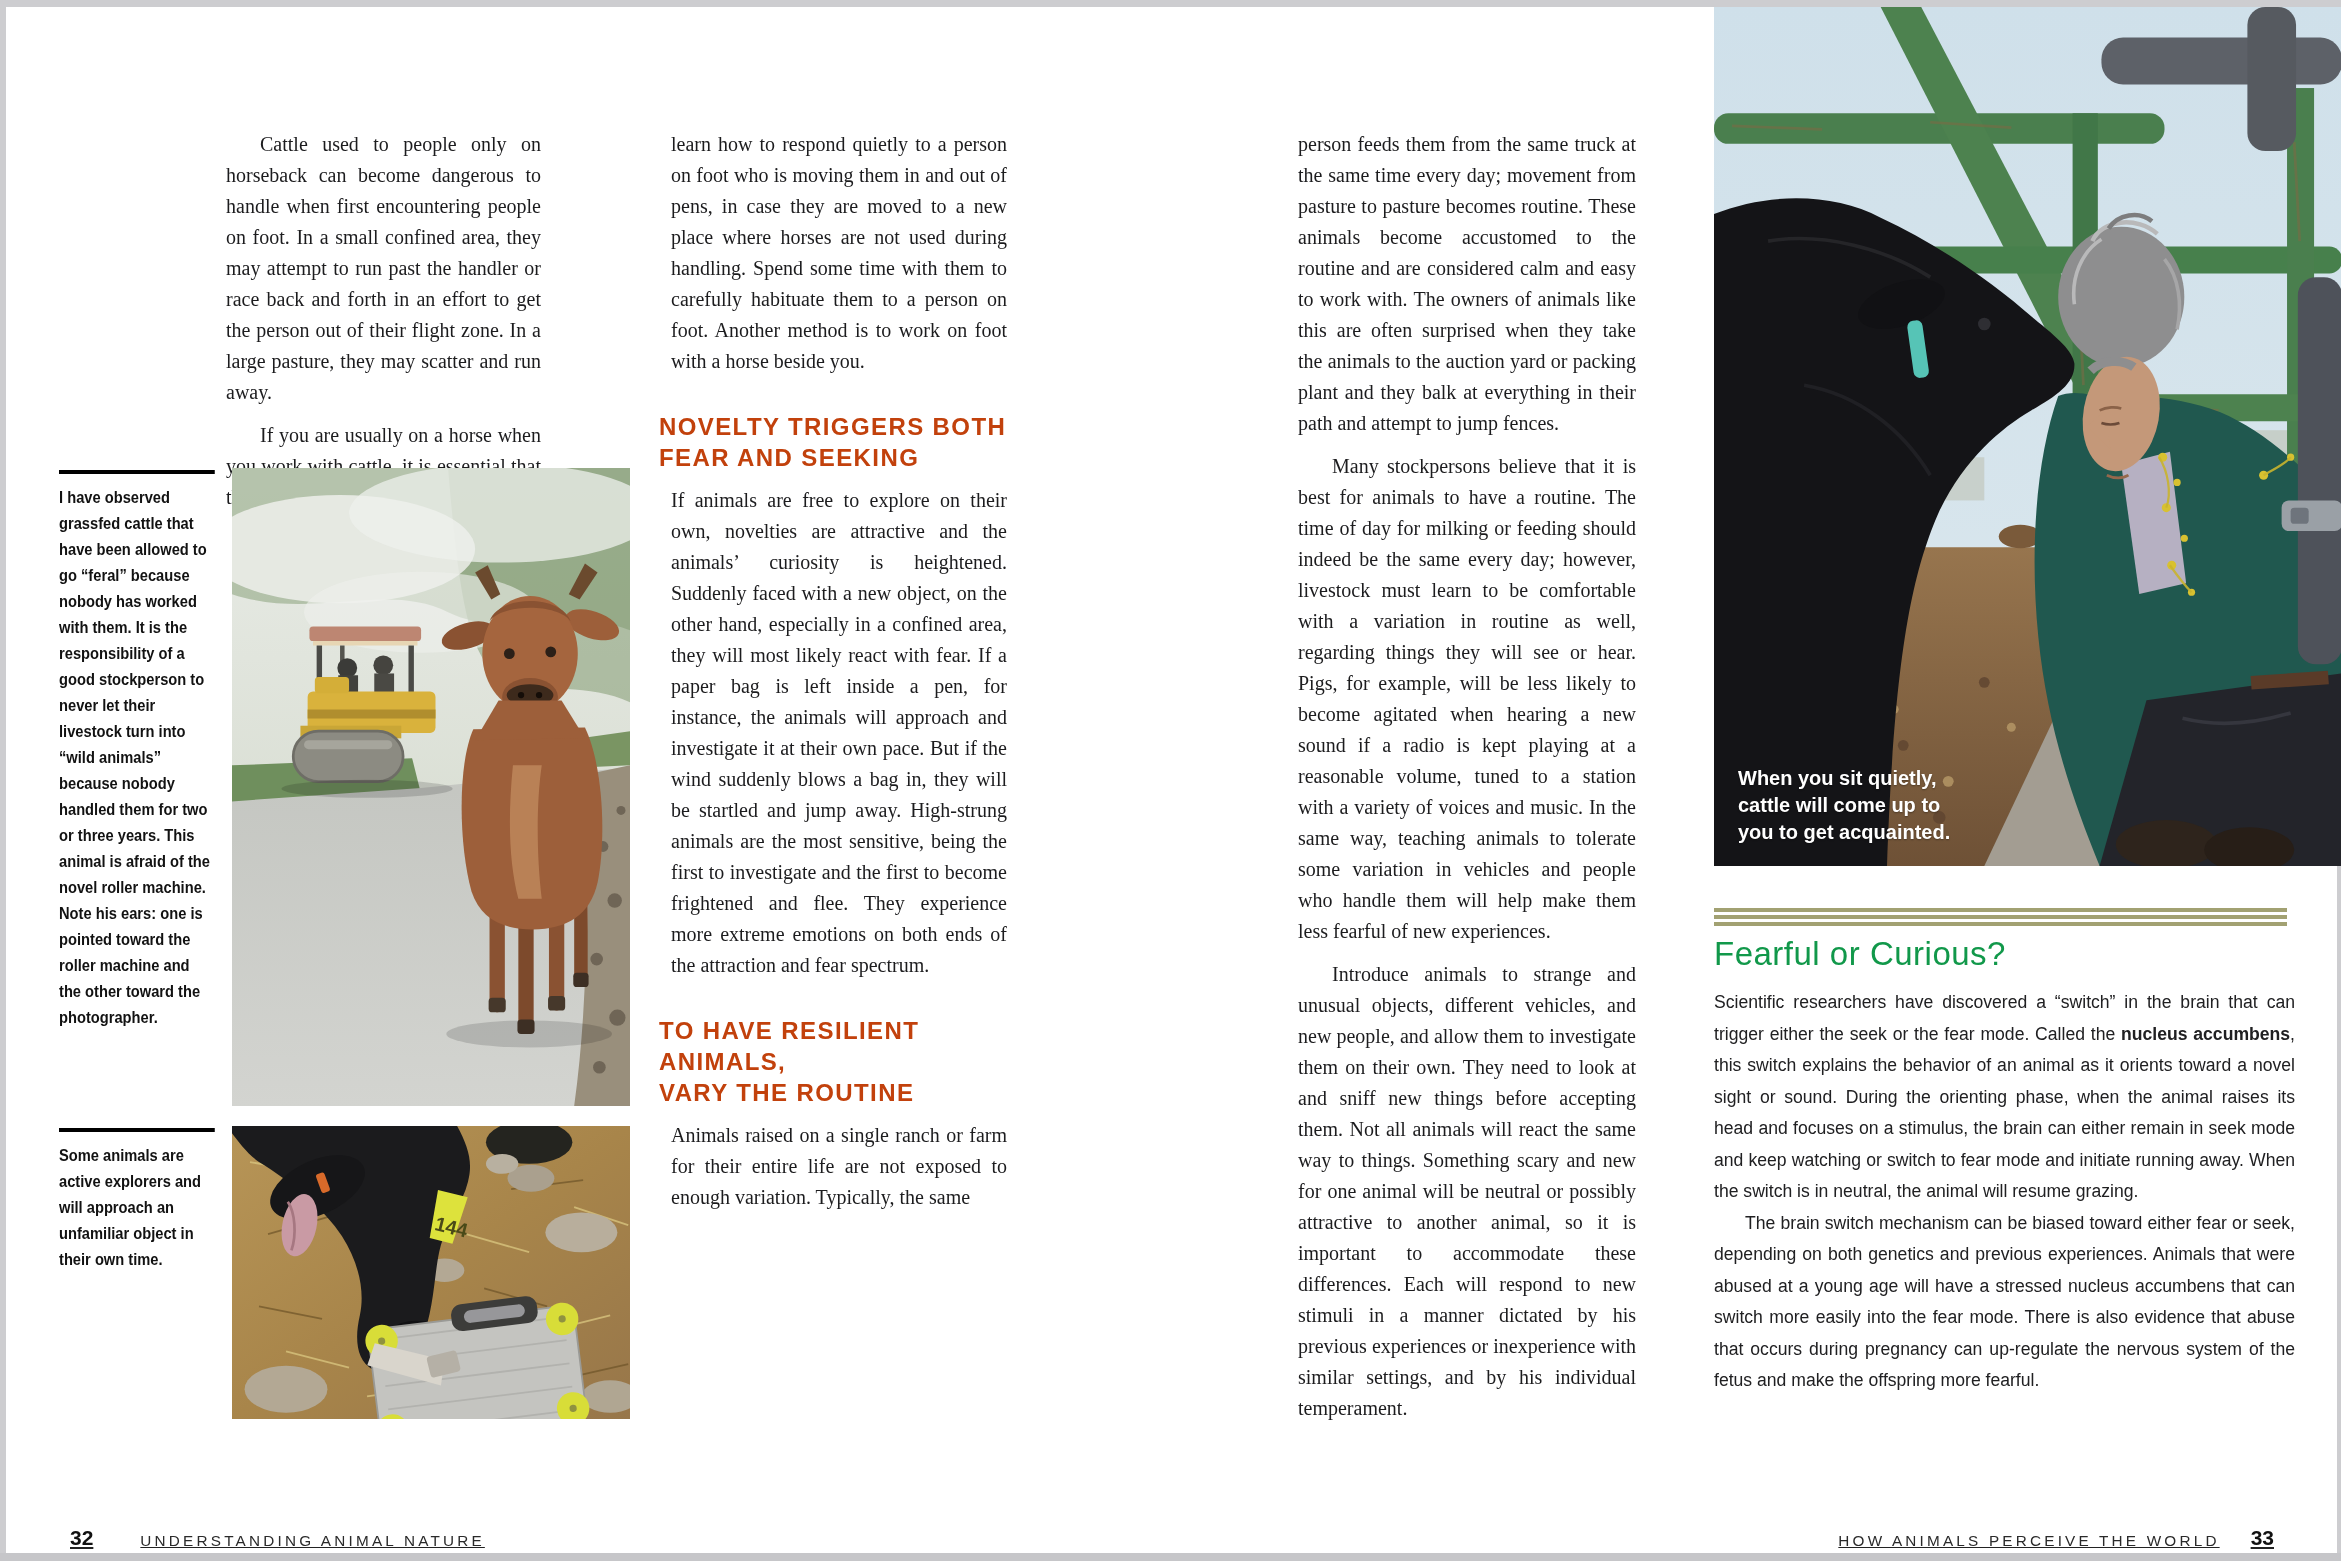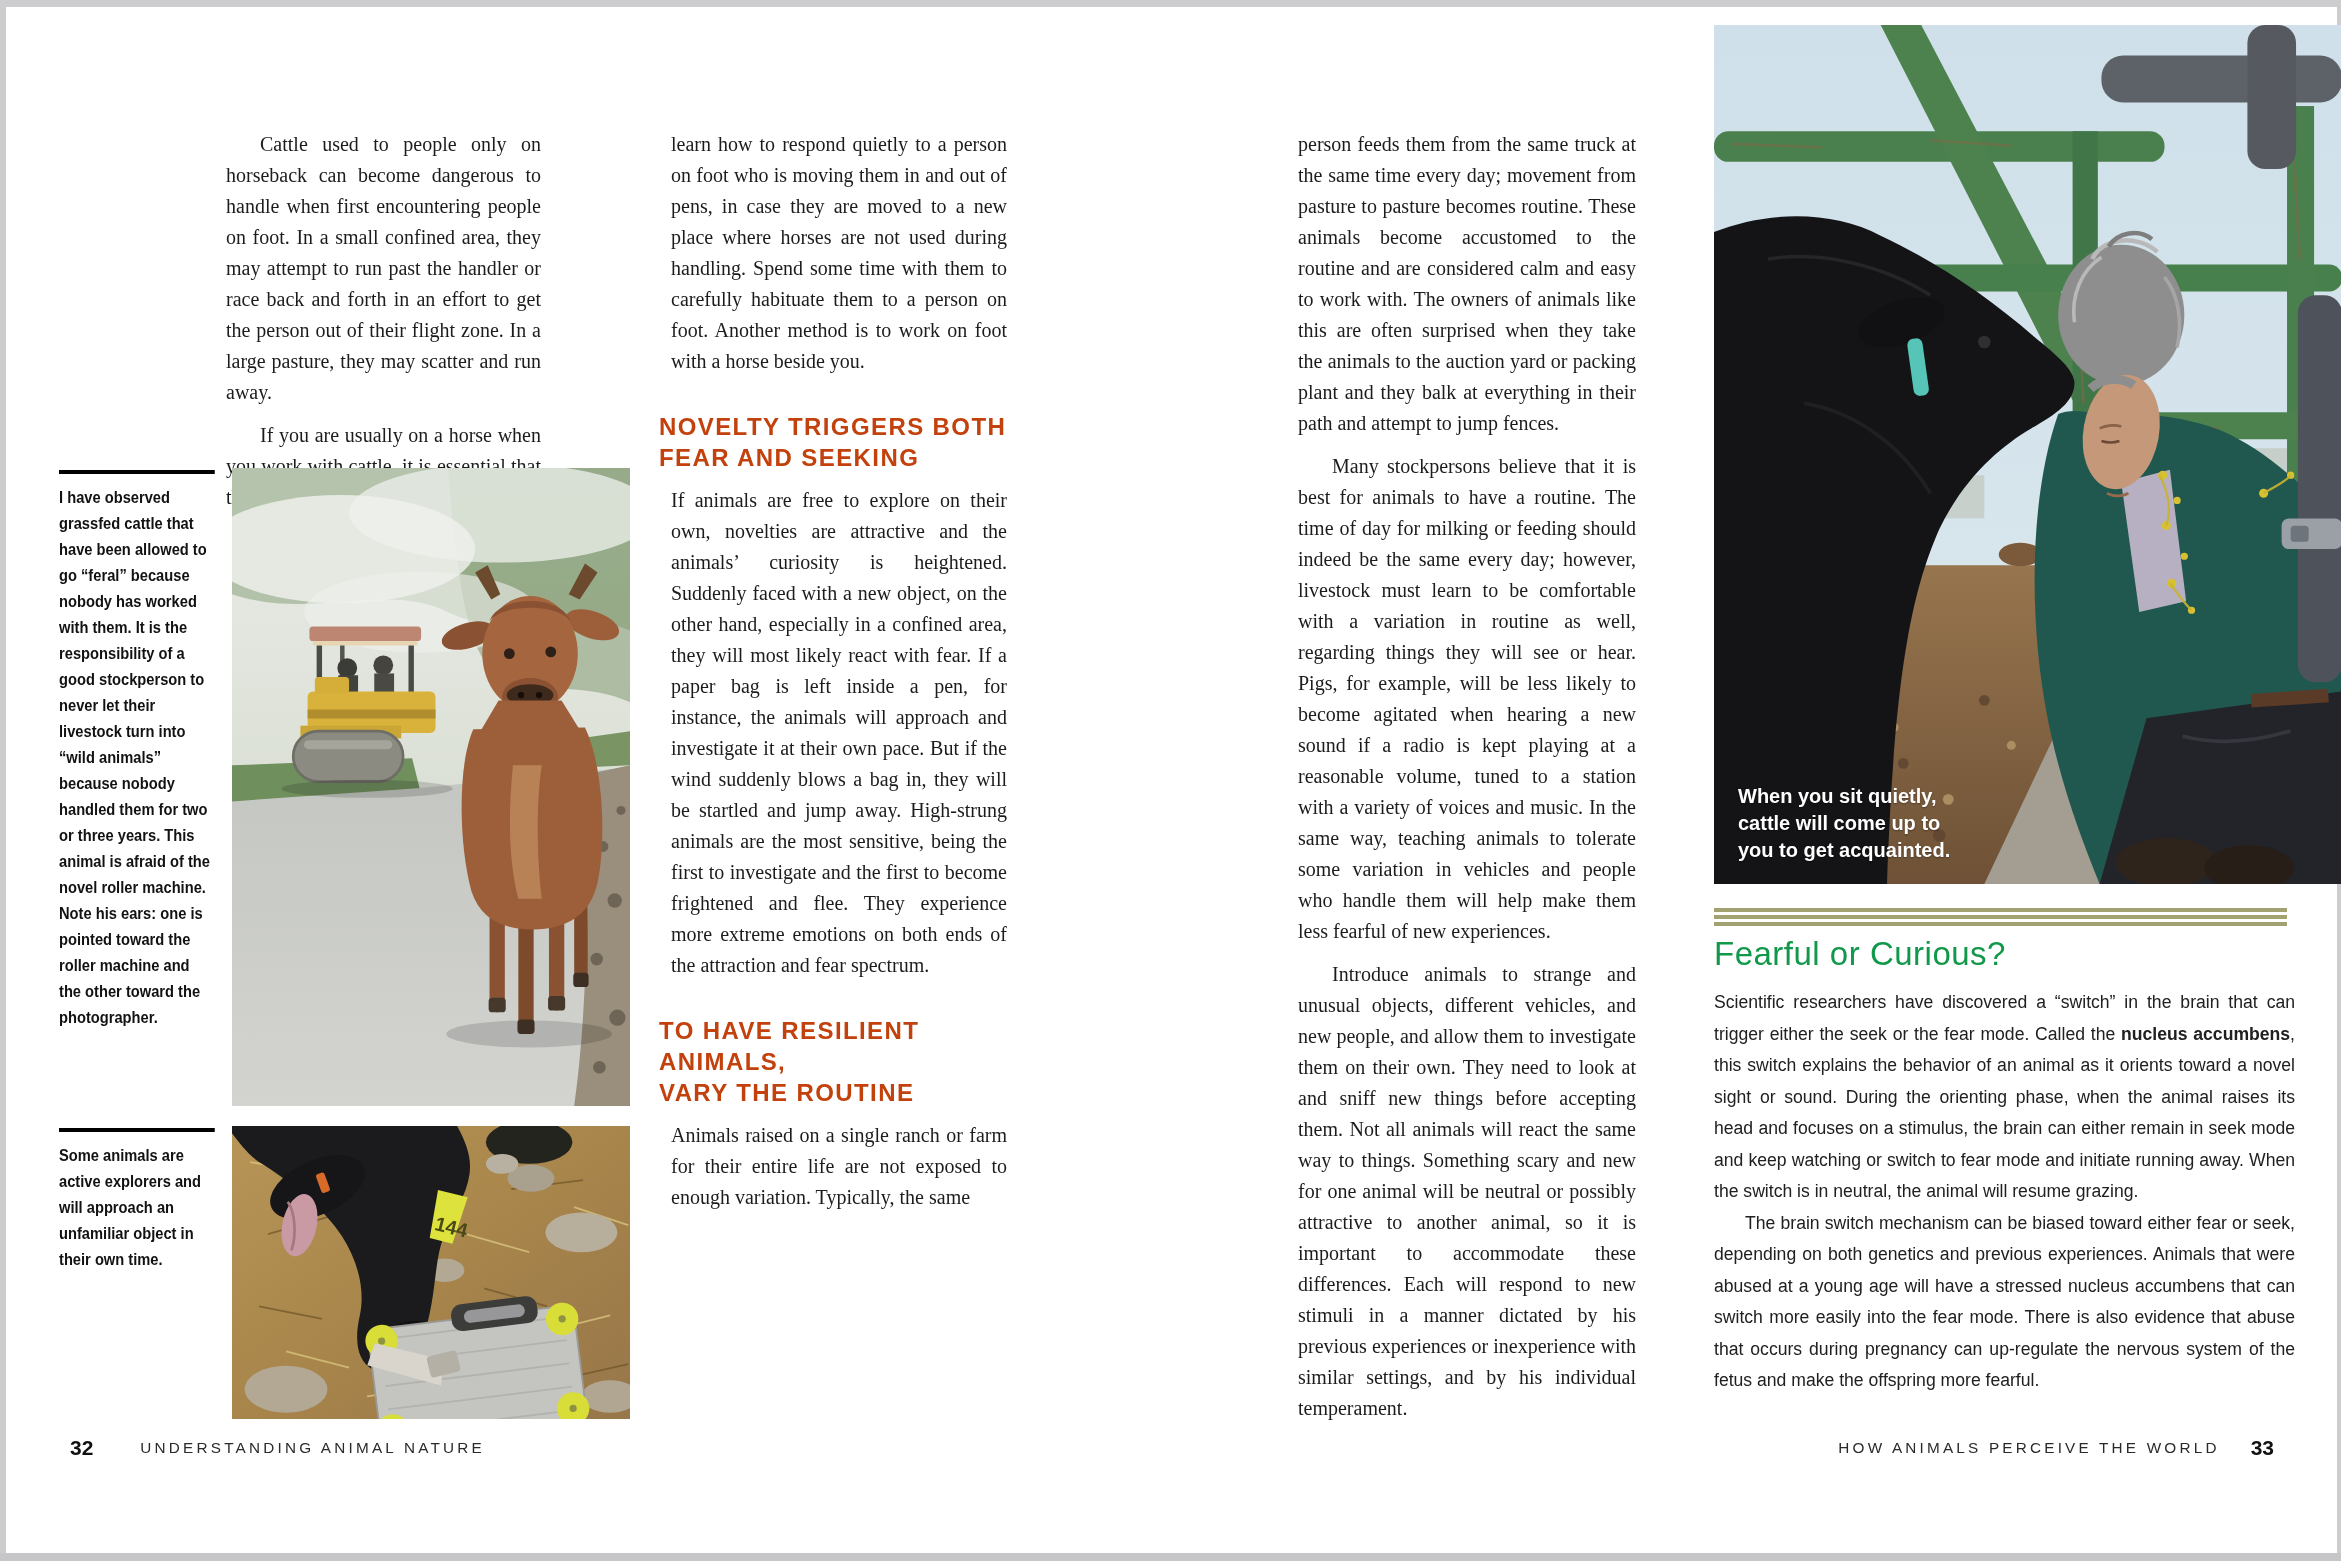--- a/index.html
+++ b/index.html
@@ -27,39 +27,39 @@
   .margin-note{position:absolute;left:59px;width:177px;transform:scaleX(0.88);
                transform-origin:top left;border-top:4.5px solid #000;padding-top:10.8px;
                font-weight:bold;font-size:16.7px;line-height:26px;color:#121212;text-align:left;}
   #margin-note-1{top:470px;}
   #margin-note-2{top:1128px;}
 
   
   .photo{position:absolute;overflow:hidden;background:#ddd;}
   #photo-calf-road{left:232px;top:468px;width:398px;height:638px;}
   #photo-cow-case{left:232px;top:1126px;width:398px;height:293px;}
-  #photo-grandin-cow{left:1714px;top:7.2px;width:628px;height:859px;margin-top:18px;}
+  #photo-grandin-cow{left:1714px;top:7.2px;width:628px;height:859px;}
   .photo svg{display:block;width:100%;height:100%;}
 
   .photo-caption{position:absolute;left:24px;top:758px;width:270px;color:#ffffff;
                  font-weight:bold;font-size:20px;line-height:27px;white-space:pre-line;
                  text-shadow:0 0.9px 1.8px rgba(0,0,0,.35);}
 
   
   .triple-rule{position:absolute;left:1714px;top:908px;width:573px;height:18px;
                background:repeating-linear-gradient(180deg,#a2a172 0 3.6px,#ffffff 3.6px 7.2px);}
   .feature-title{position:absolute;left:1714px;top:935px;font-size:33px;color:#11984a;
                  letter-spacing:0.5px;}
   .feature-body{position:absolute;left:1714px;top:987px;width:581px;font-size:17.6px;
                 line-height:31.5px;text-align:justify;color:#202022;}
   .feature-body p{margin:0;}
   .feature-body p.indent{text-indent:31px;}
 
   
-  .footer{position:absolute;top:1436px;display:flex;align-items:center;color:#222;}
+  .footer{position:absolute;top:1526px;display:flex;align-items:flex-end;color:#222;text-decoration:underline;}
   .footer .pagenum{font-weight:bold;font-size:21px;color:#111;}
   .footer .runhead{font-size:15.3px;letter-spacing:3.2px;color:#2a2a2a;}
   #footer-left{left:70px;gap:47px;}
   #footer-right{right:68px;gap:31px;}
 </style>
 </head>
 <body>
 
 <div class="canvas">
 

